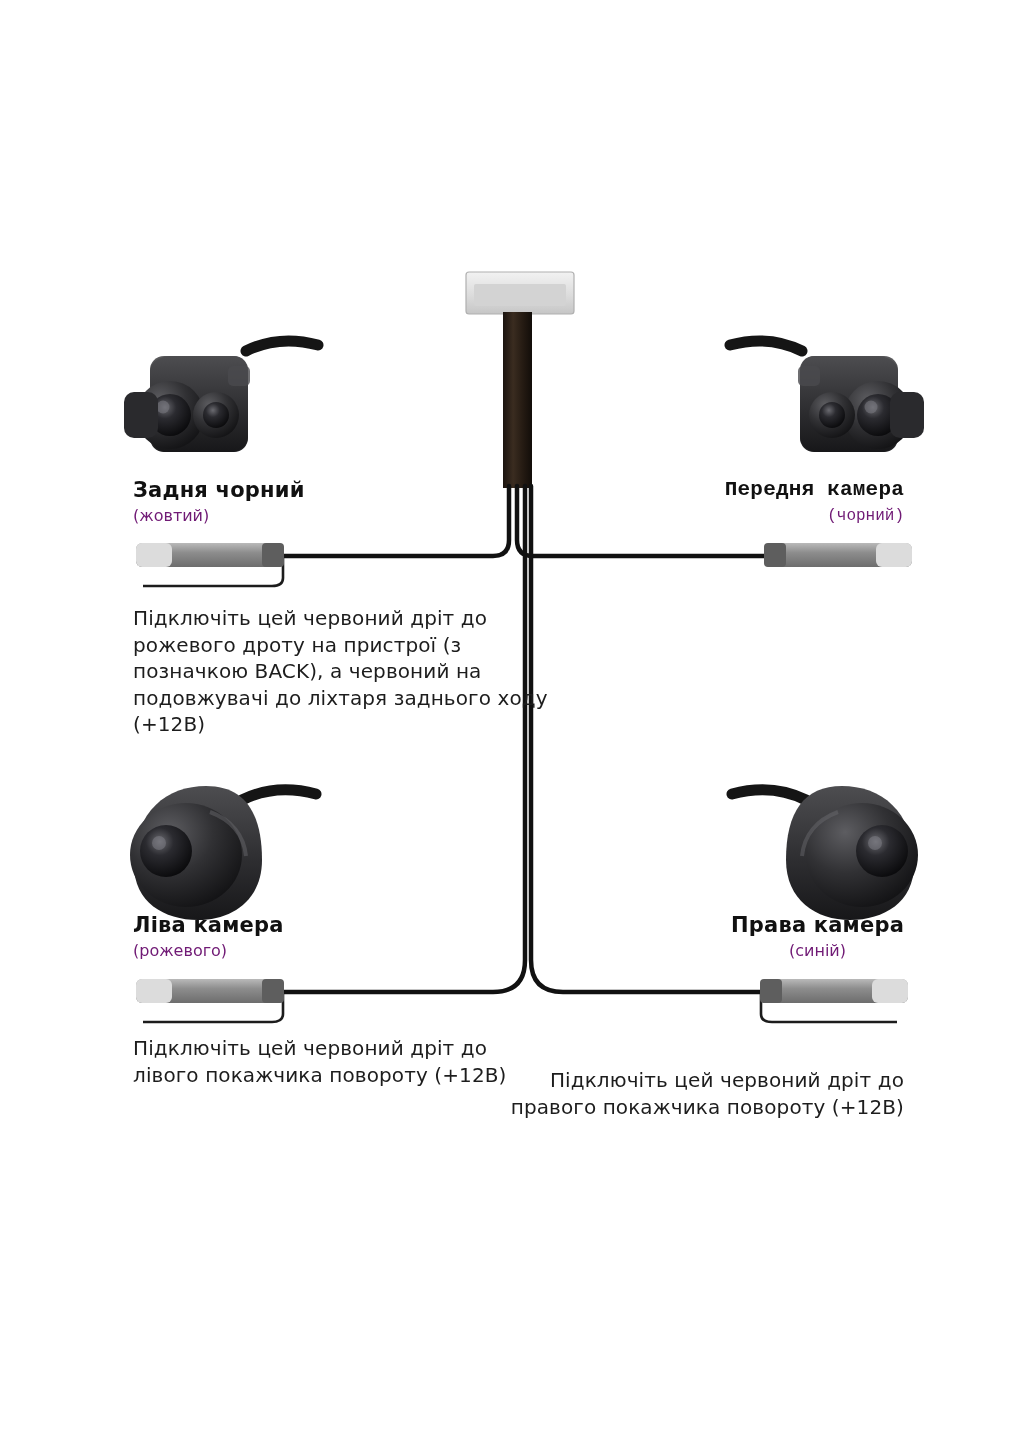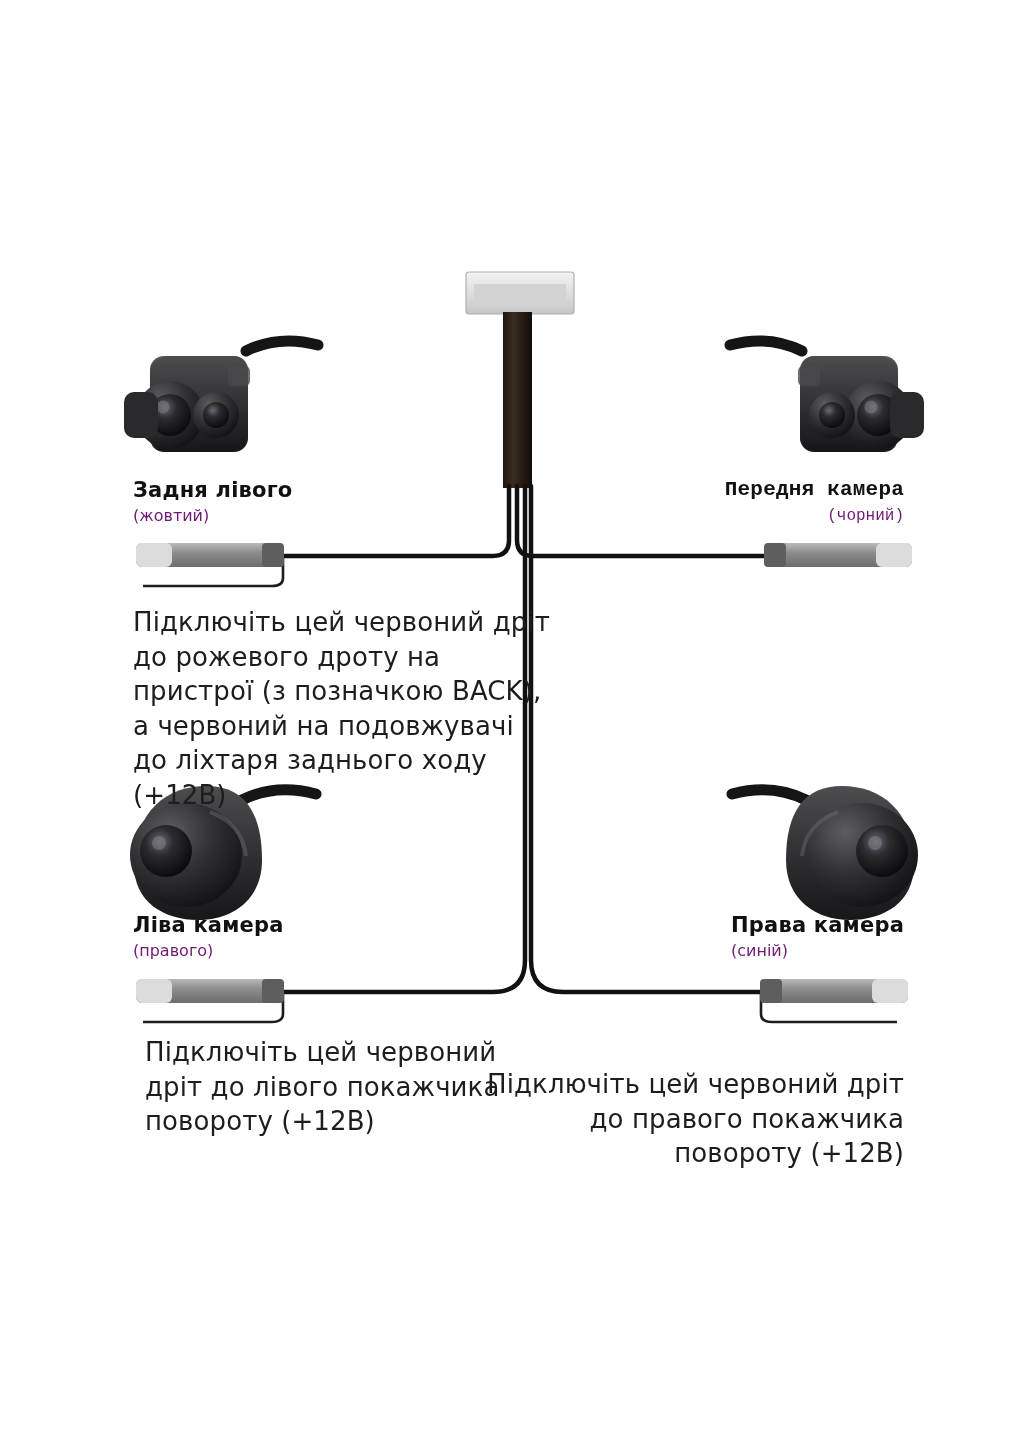--- a/index.html
+++ b/index.html
@@ -45,36 +45,36 @@
   }
   .cam-color {
     font-weight: 400;
     font-size: 16px;
     color: #701a75;
     white-space: nowrap;
     margin-top: 2px;
   }
   .note {
     position: absolute;
-    font-size: 26px;
+    font-size: 20px;
     line-height: 1.33;
     color: #1d1d1d;
     letter-spacing: 0.1px;
   }
   .align-left  { text-align: left; }
   .align-right { text-align: right; margin-top: 32px; }
 
   
   #rear-label   { left: 133px; top: 477px; }
   #front-label  { right: 131px; top: 477px; text-align: right; font-family: Liberation Mono, monospace; }
   #left-label   { left: 133px; top: 912px; }
-  #right-label  { right: 131px; top: 912px; text-align: left; }
+  #right-label  { right: 131px; top: 912px; text-align: center; }
 
   #rear-note    { left: 133px; top: 605px; width: 420px; }
-  #left-note    { left: 133px; top: 1035px; width: 400px; margin-left: 12px; }
+  #left-note    { left: 133px; top: 1035px; width: 400px; }
   #right-note   { right: 131px; top: 1035px; width: 420px; text-align: right; }
 </style>
 </head>
 <body>
 
 <div class="stage">
 
   <svg class="diagram-svg" viewBox="0 0 1035 1440" xmlns="http://www.w3.org/2000/svg">
     <defs>
       <linearGradient id="gBody" x1="0" y1="0" x2="0" y2="1">
@@ -199,32 +199,32 @@
       <path d="M806 800 C784 789 758 787 732 794" stroke="#151515" stroke-width="11" fill="none" stroke-linecap="round"></path>
       <path d="M914 865 C914 810 880 786 842 786 C804 786 786 812 786 860 C786 900 816 920 850 920 C884 920 914 902 914 865 Z" fill="url(#gBody2)"></path>
       <ellipse cx="862" cy="855" rx="56" ry="52" fill="url(#gDome)"></ellipse>
       <circle cx="882" cy="851" r="26" fill="url(#gLens)"></circle>
       <circle cx="875" cy="843" r="7" fill="#82828a" opacity="0.5"></circle>
       <path d="M838 812 C816 820 804 836 802 856" stroke="#6c6c72" stroke-width="4" fill="none" opacity="0.45"></path>
     </g>
   </svg>
 
   <div class="label-block" id="rear-label">
-    <div class="cam-title">Задня лівого</div>
+    <div class="cam-title">Задня чорний</div>
     <div class="cam-color">(жовтий)</div>
   </div>
 
   <div class="label-block" id="front-label">
     <div class="cam-title">Передня камера</div>
     <div class="cam-color">(чорний)</div>
   </div>
 
   <div class="label-block" id="left-label">
     <div class="cam-title">Ліва камера</div>
-    <div class="cam-color">(правого)</div>
+    <div class="cam-color">(рожевого)</div>
   </div>
 
   <div class="label-block" id="right-label">
     <div class="cam-title">Права камера</div>
     <div class="cam-color">(синій)</div>
   </div>
 
   <div class="note align-left" id="rear-note">Підключіть цей червоний дріт до рожевого дроту на пристрої (з позначкою BACK), а червоний на подовжувачі до ліхтаря заднього ходу (+12В)</div>
   <div class="note align-left" id="left-note">Підключіть цей червоний дріт до лівого покажчика повороту (+12В)</div>
   <div class="note align-right" id="right-note">Підключіть цей червоний дріт до правого покажчика повороту (+12В)</div>

